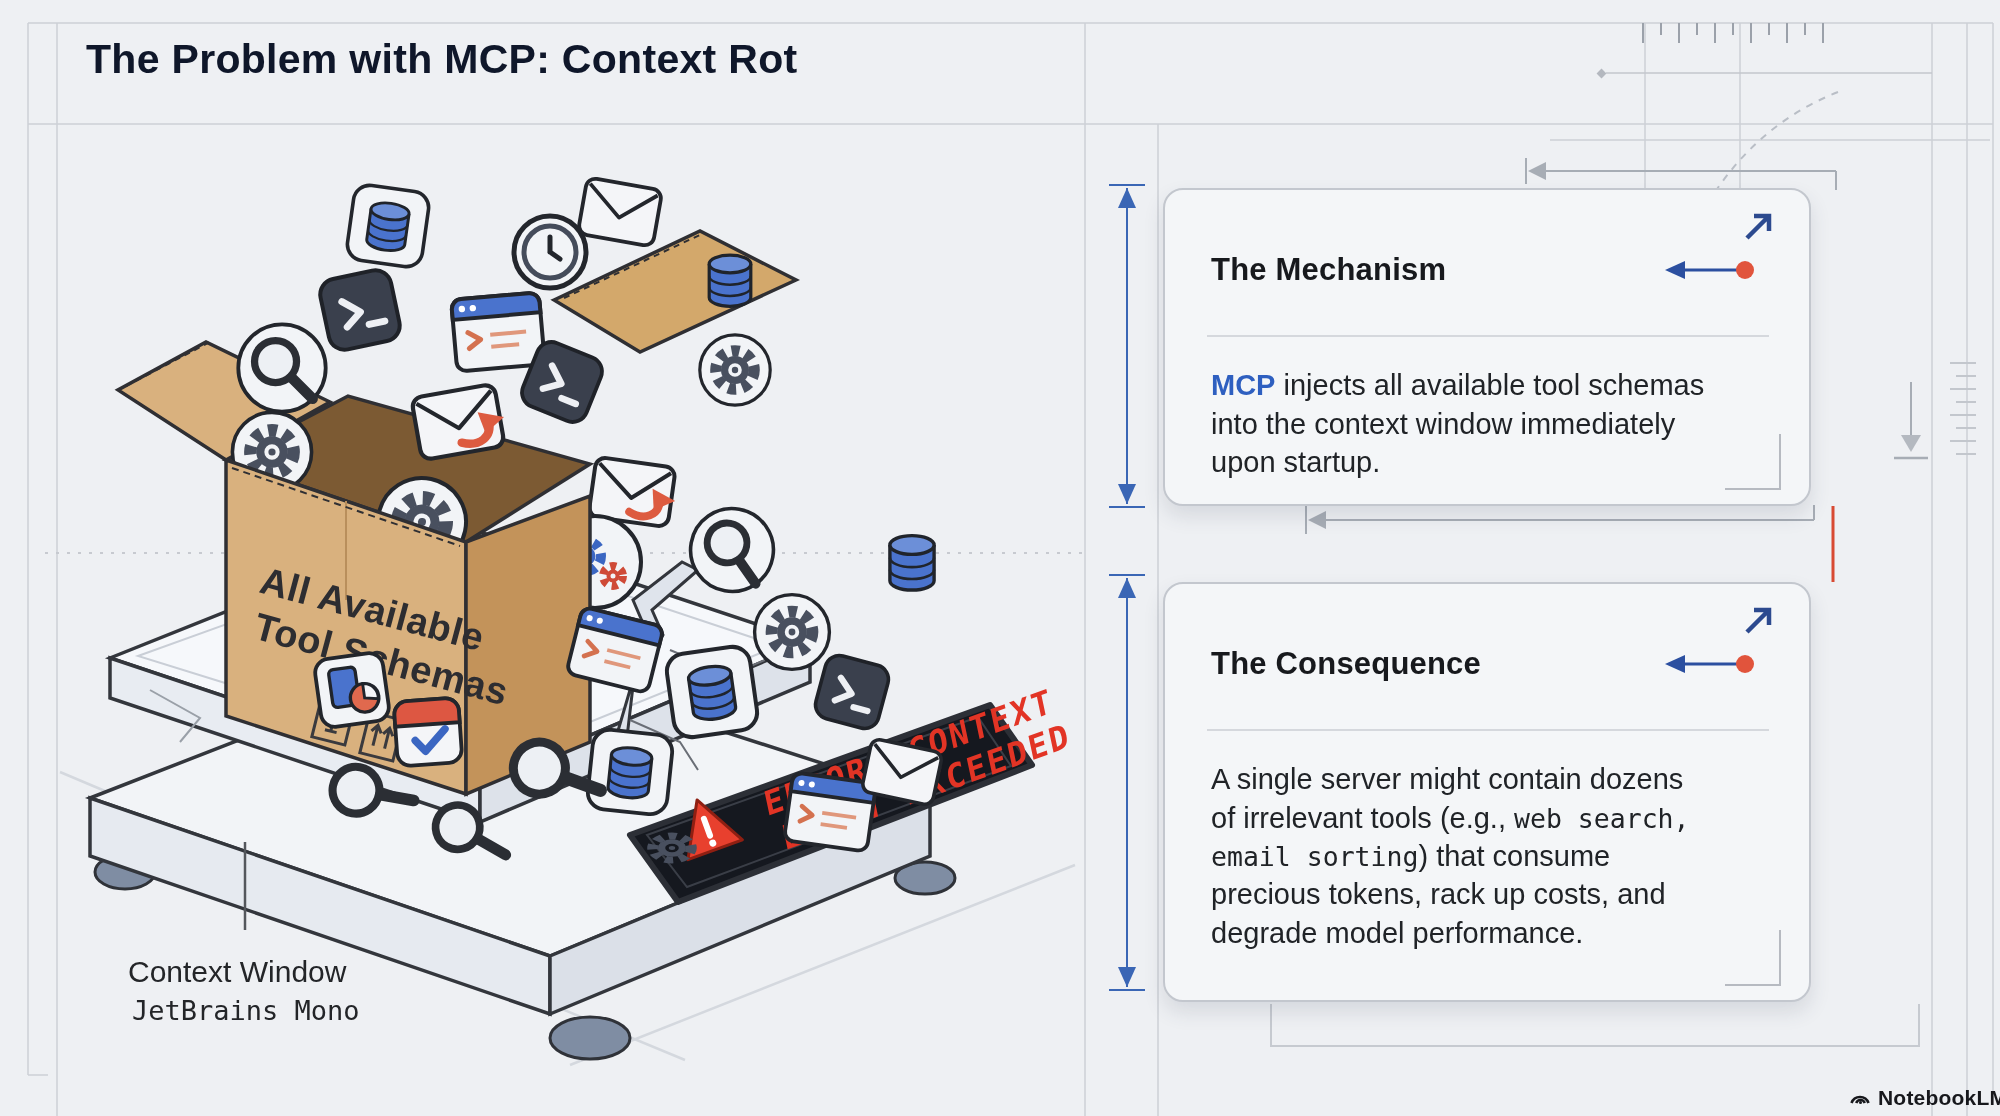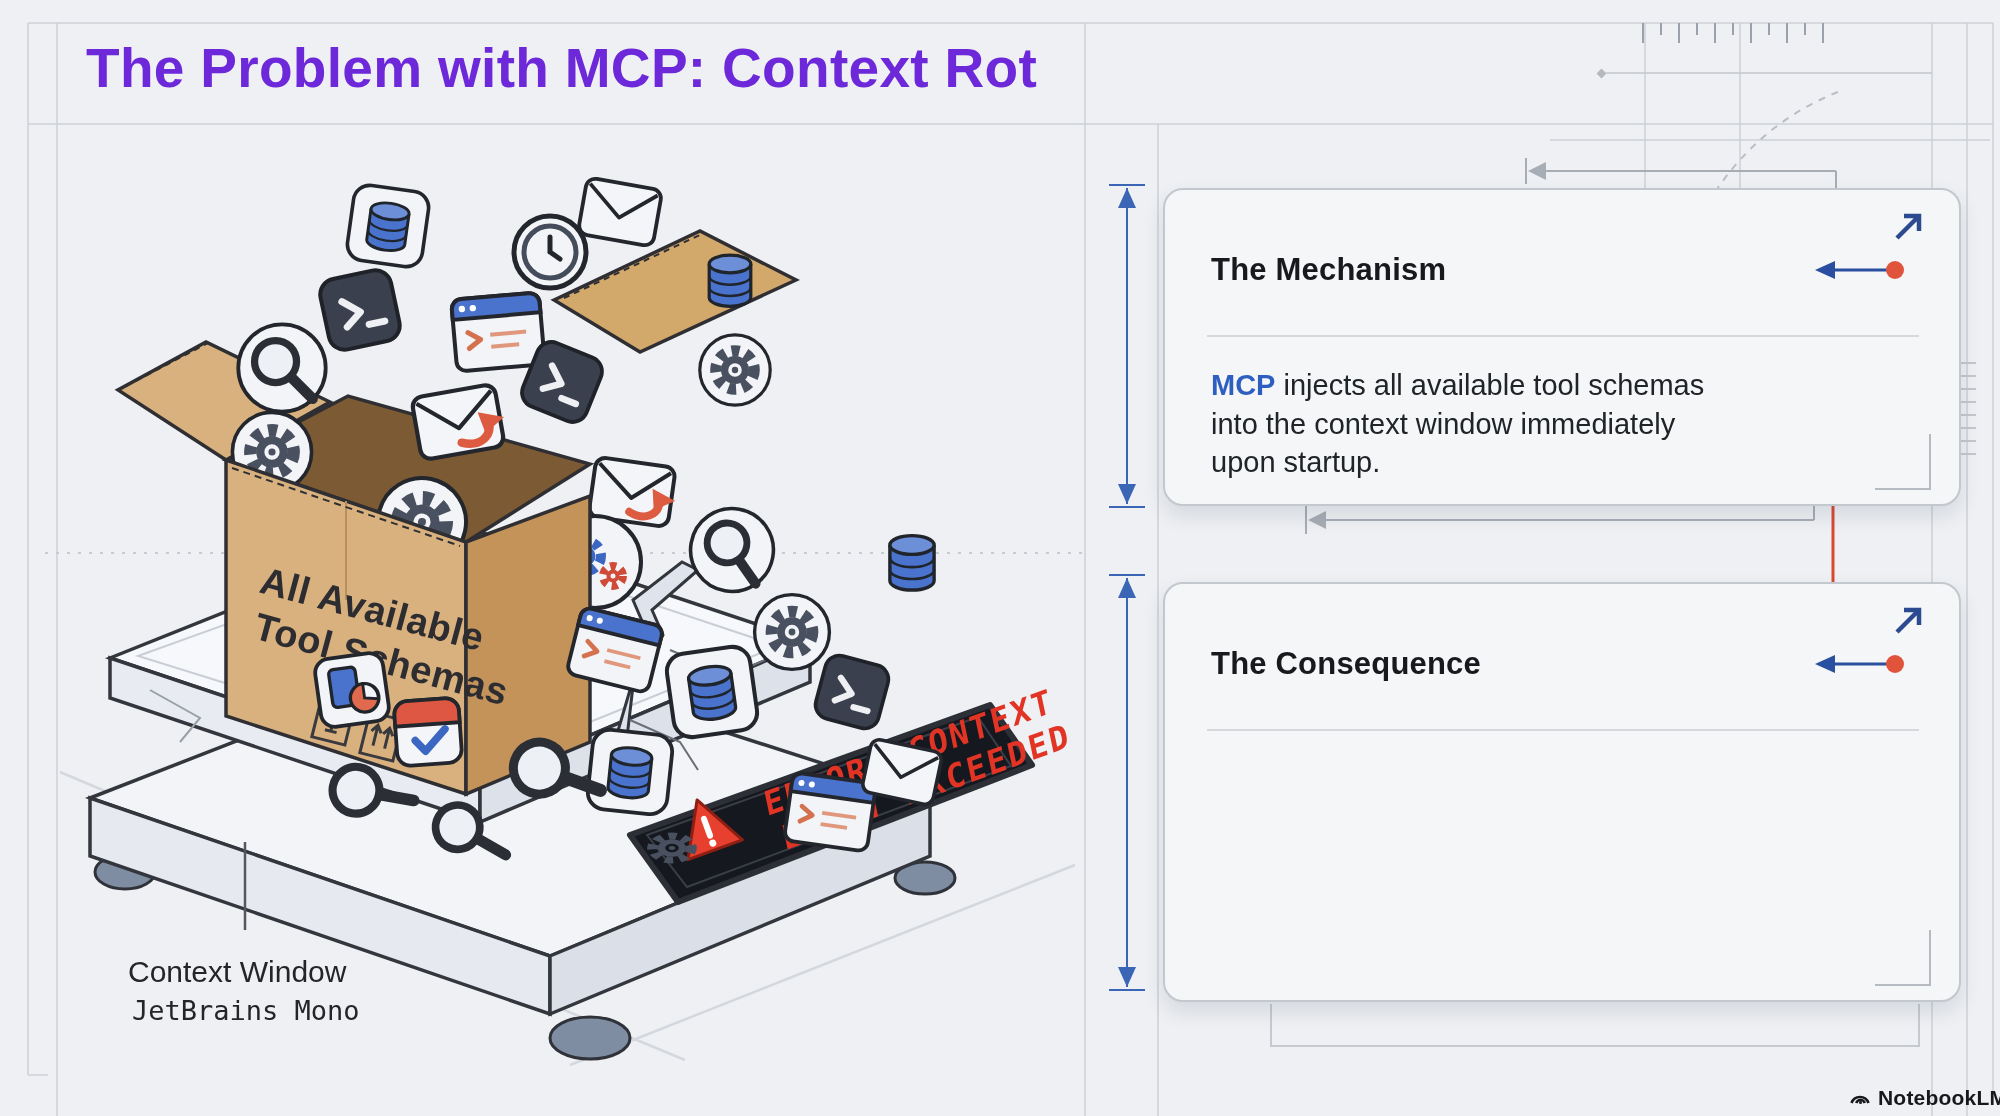--- a/index.html
+++ b/index.html
@@ -1,25 +1,25 @@
 <!DOCTYPE html>
 <html><head>
 <meta charset="utf-8">
 <style>
   html,body{margin:0;padding:0;background:#e4e6ea;}
   .stage{position:relative;width:2000px;height:1116px;background:#eef0f3;overflow:hidden;
          font-family:"Liberation Sans",sans-serif;}
   
-  .page-title{position:absolute;left:86px;top:36px;font-size:55px;font-weight:700;
-              color:#6d28d9;letter-spacing:.3px;}
+  .page-title{position:absolute;left:86px;top:36px;font-size:41px;font-weight:700;
+              color:#0f172a;letter-spacing:.3px;}
   
   .decor{position:absolute;left:0;top:0;}
   .illustration{position:absolute;left:30px;top:130px;}
   
-  .card{position:absolute;left:1163px;width:798px;box-sizing:border-box;
+  .card{position:absolute;left:1163px;width:648px;box-sizing:border-box;
         background:#f4f6f8;border:2px solid #c3c7ce;border-radius:20px;
         box-shadow:0 10px 20px rgba(55,65,85,.13);padding:28px 40px 0 46px;}
   .card-mechanism{top:188px;height:318px;}
   .card-consequence{top:582px;height:420px;}
   .card-head{display:flex;justify-content:space-between;align-items:center;margin-top:8px;}
   .card-title{font-size:31px;font-weight:700;color:#17191d;letter-spacing:.2px;}
   .head-arrow{flex:0 0 auto;margin-right:14px;}
   .divider{border:none;border-top:2px solid #d5d8dd;margin:22px 0 24px -4px;}
   .card-body{font-size:29px;color:#202327;line-height:1.32;white-space:pre-line;}
   .mcp-lead{color:#2e5fc0;font-weight:700;margin-top:8px;}
@@ -341,20 +341,25 @@
     </svg>
     <div class="card-head">
       <h2 class="card-title">The Consequence</h2>
       <svg class="head-arrow" width="92" height="26" viewBox="0 0 92 26">
         <line x1="82" y1="13" x2="18" y2="13" stroke="#2b4fa0" stroke-width="3"></line>
         <polygon points="2,13 22,4 22,22" fill="#2b4fa0"></polygon>
         <circle cx="82" cy="13" r="9" fill="#e1543c"></circle>
       </svg>
     </div>
     <hr class="divider">
+    <p class="card-body"><span>A single server might contain dozens
+of irrelevant tools (e.g., </span><span class="mono">web search,</span><span class="mono">
+email sorting</span><span>) that consume
+precious tokens, rack up costs, and
+degrade model performance.</span></p>
     <div class="corner-bracket"></div>
   </section>
 
   <div class="brand">
     <svg width="24" height="24" viewBox="0 0 24 24">
       <path d="M3.5,17 A9,9 0 0 1 20.5,17" fill="none" stroke="#17181c" stroke-width="2.6"></path>
       <path d="M8.2,17 A4.6,4.6 0 0 1 16.8,17" fill="none" stroke="#17181c" stroke-width="2.6"></path>
       <circle cx="12.5" cy="16.6" r="1.5" fill="#17181c"></circle>
     </svg>
     <span class="brand-text">NotebookLM</span>

